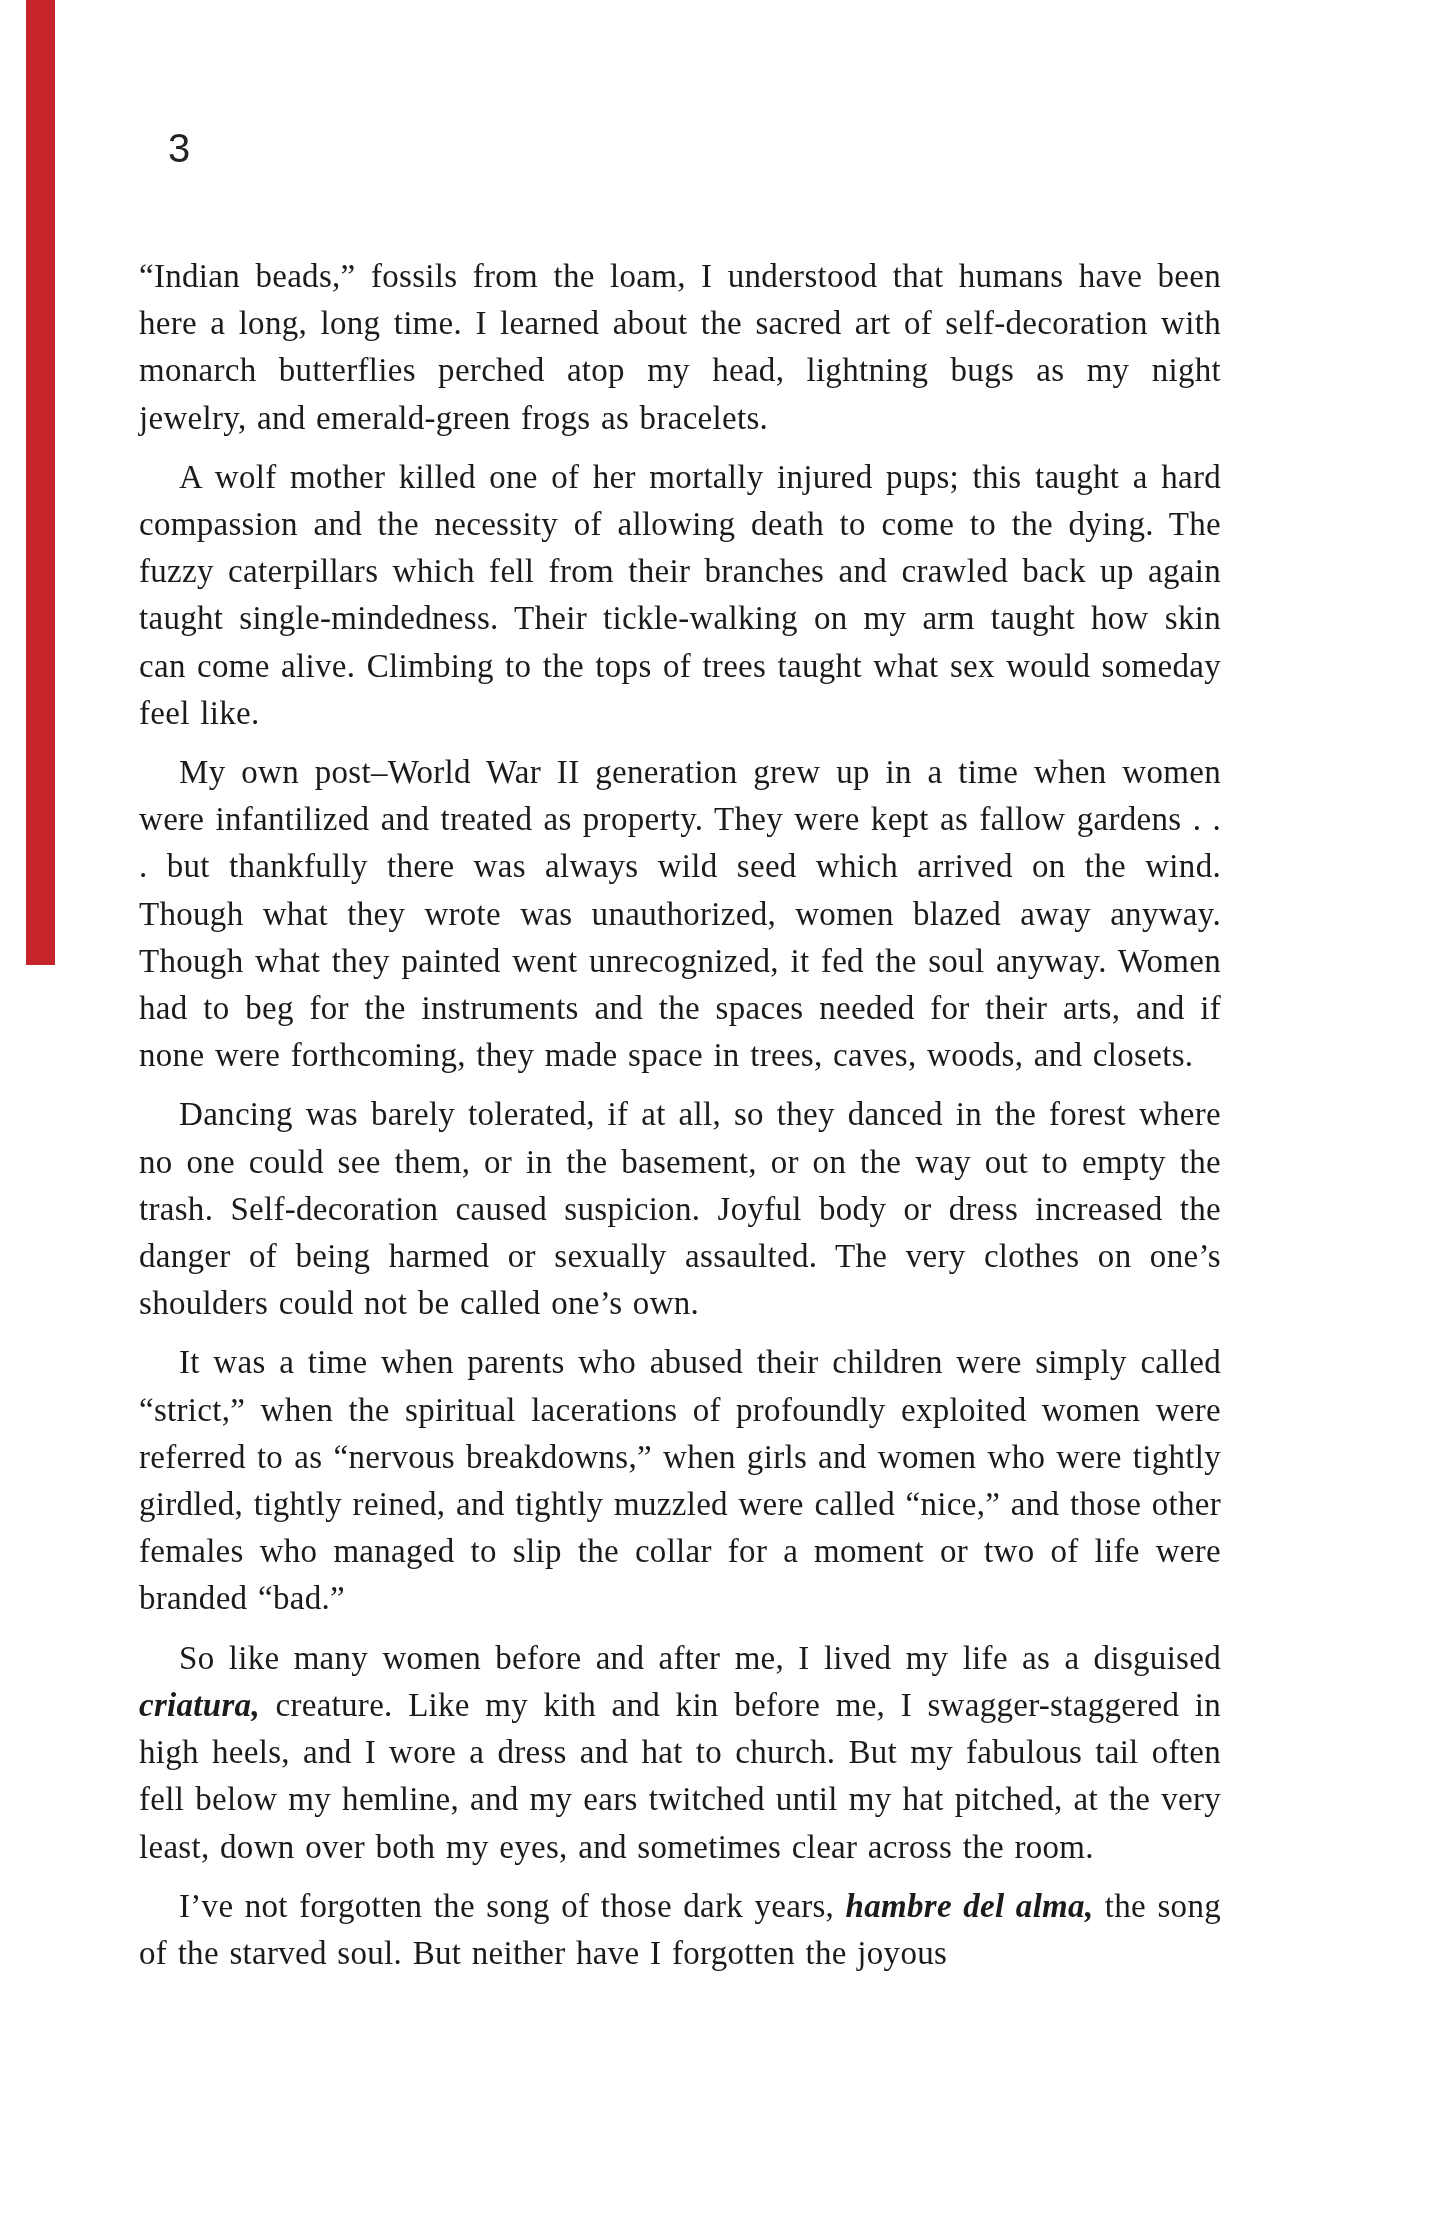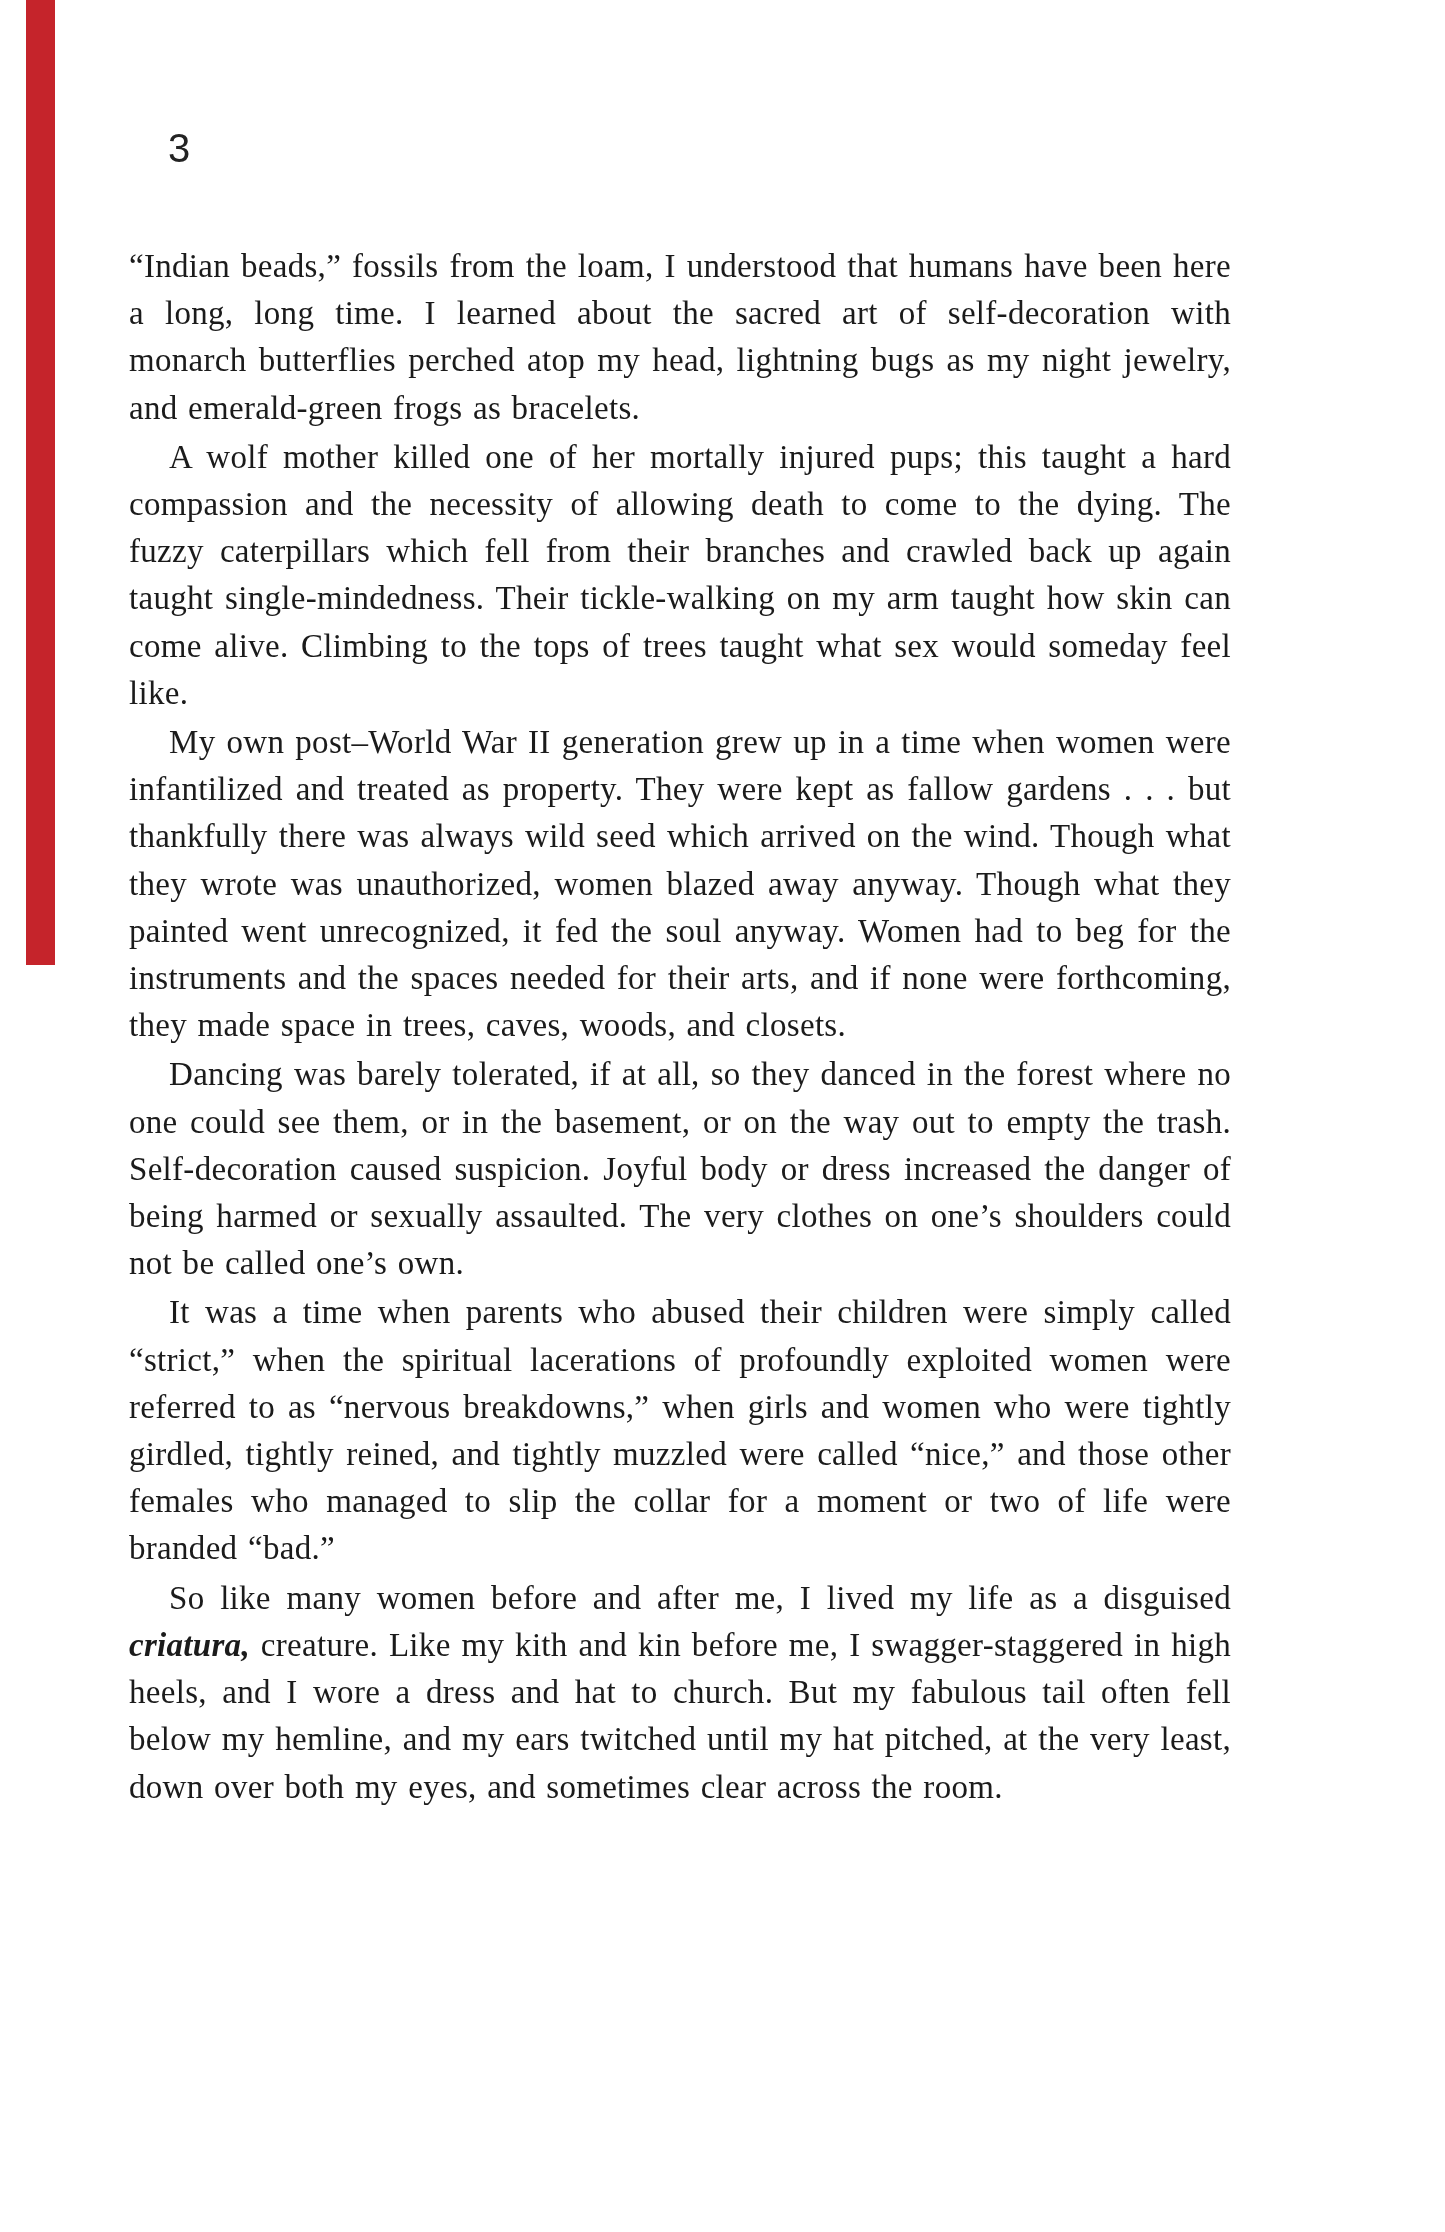--- a/index.html
+++ b/index.html
@@ -50,21 +50,21 @@
     top: 241px;
     width: 1106px;
     font-size: 33px;
     line-height: 47.2px;
     letter-spacing: 0.3px;
     word-spacing: 2px;
     text-align: justify;
     color: #1b1b1b;
   }
   .body-text p {
-    margin: 2px;
+    margin: 12px;
     padding: 0;
   }
   .body-text p.indent {
     text-indent: 40px;
   }
   .body-text i {
     font-style: italic;
     font-weight: bold;
   }
 </style>
@@ -79,15 +79,16 @@
     <span class="page-number">3</span>
   </div>
 
   <div class="body-text" id="paragraphs">
       <p><span>“Indian beads,” fossils from the loam, I understood that humans have been here a long, long time. I learned about the sacred art of self-decoration with monarch butterflies perched atop my head, lightning bugs as my night jewelry, and emerald-green frogs as bracelets.</span></p>
       <p class="indent"><span>A wolf mother killed one of her mortally injured pups; this taught a hard compassion and the necessity of allowing death to come to the dying. The fuzzy caterpillars which fell from their branches and crawled back up again taught single-mindedness. Their tickle-walking on my arm taught how skin can come alive. Climbing to the tops of trees taught what sex would someday feel like.</span></p>
       <p class="indent"><span>My own post–World War II generation grew up in a time when women were infantilized and treated as property. They were kept as fallow gardens . . . but thankfully there was always wild seed which arrived on the wind. Though what they wrote was unauthorized, women blazed away anyway. Though what they painted went unrecognized, it fed the soul anyway. Women had to beg for the instruments and the spaces needed for their arts, and if none were forthcoming, they made space in trees, caves, woods, and closets.</span></p>
       <p class="indent"><span>Dancing was barely tolerated, if at all, so they danced in the forest where no one could see them, or in the basement, or on the way out to empty the trash. Self-decoration caused suspicion. Joyful body or dress increased the danger of being harmed or sexually assaulted. The very clothes on one’s shoulders could not be called one’s own.</span></p>
       <p class="indent"><span>It was a time when parents who abused their children were simply called “strict,” when the spiritual lacerations of profoundly exploited women were referred to as “nervous breakdowns,” when girls and women who were tightly girdled, tightly reined, and tightly muzzled were called “nice,” and those other females who managed to slip the collar for a moment or two of life were branded “bad.”</span></p>
       <p class="indent"><span>So like many women before and after me, I lived my life as a disguised </span><i>criatura,</i><span> creature. Like my kith and kin before me, I swagger-staggered in high heels, and I wore a dress and hat to church. But my fabulous tail often fell below my hemline, and my ears twitched until my hat pitched, at the very least, down over both my eyes, and sometimes clear across the room.</span></p>
+      <p class="indent"><span>I’ve not forgotten the song of those dark years, </span><i>hambre del alma,</i><span> the song of the starved soul. But neither have I forgotten the joyous</span></p>
     </div>
 
 </div>
 
 </body></html>

